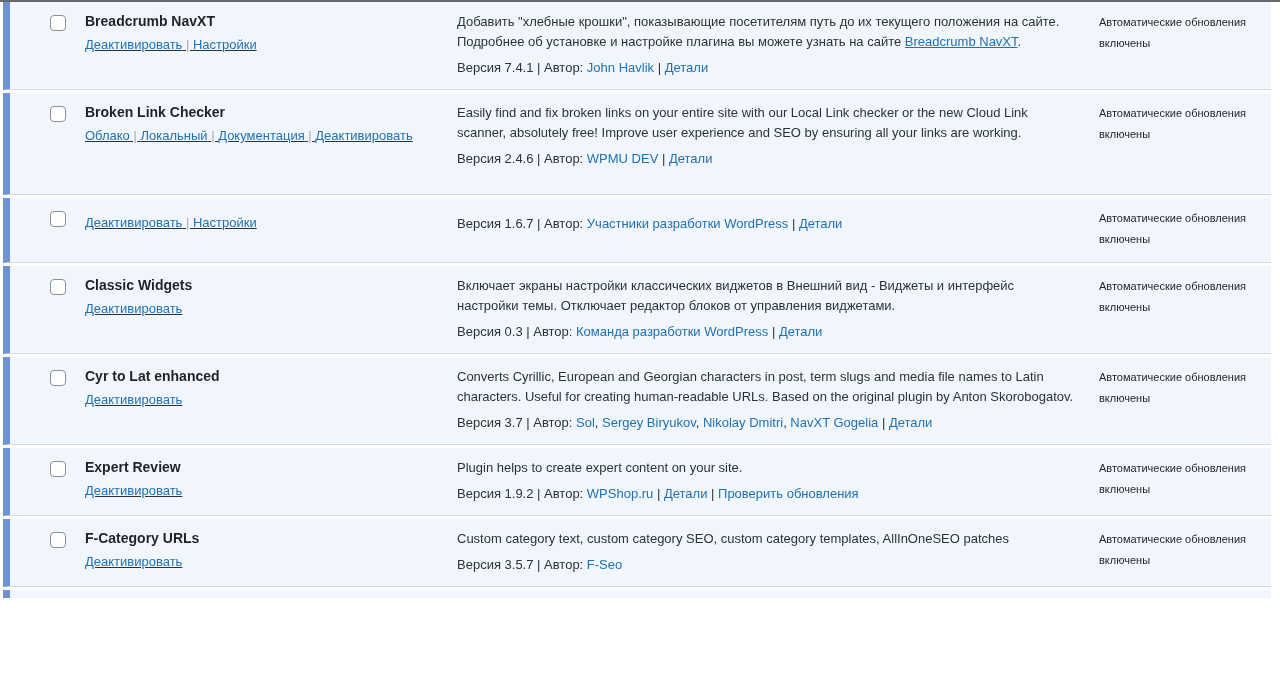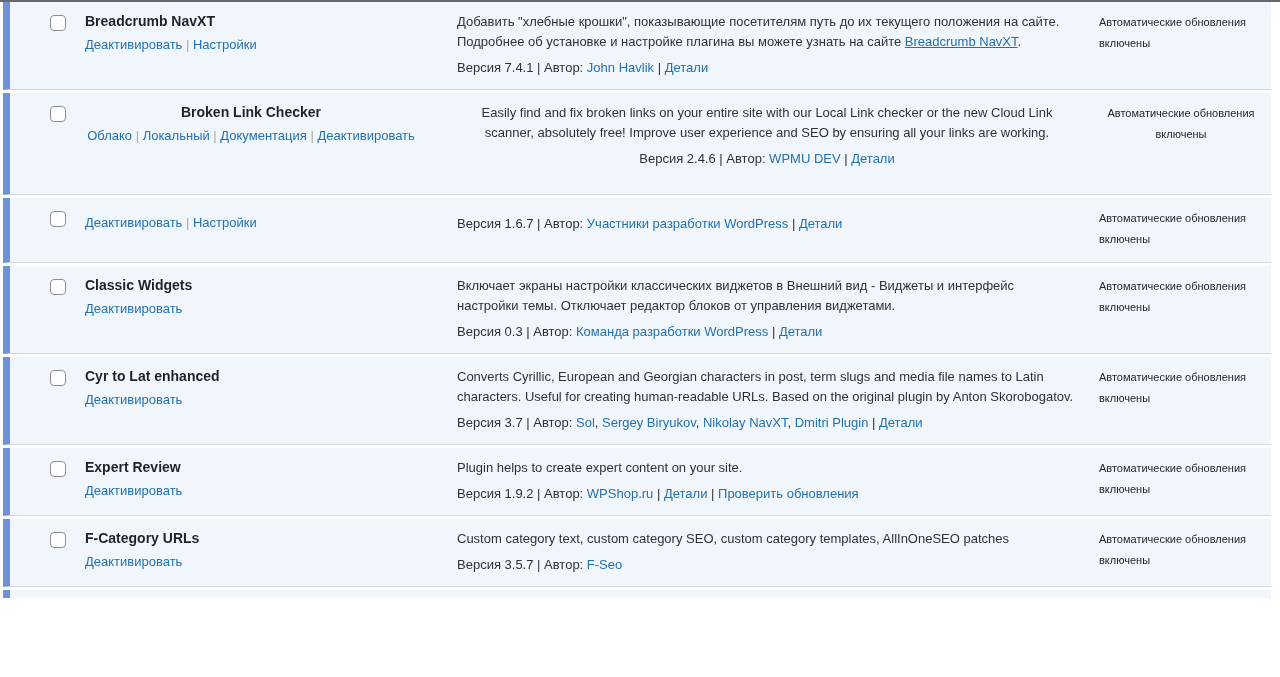--- a/index.html
+++ b/index.html
@@ -13,30 +13,30 @@
   .rows { margin: 0 9px 0 3px; }
   .row {
     background: #f0f6fc;
     border-left: 7px solid #6f92d3;
     border-bottom: 1px solid #d5d8dc;
     margin-bottom: 3px;
     display: grid;
     grid-template-columns: 47px 372px 642px auto;
     padding-left: 28px;
   }
-  .rows .row:nth-child(2) { min-height: 102px; text-align: center; }
+  .rows .row:nth-child(2) { min-height: 102px; }
   .cb-cell { padding: 13px 0 0 12px; }
   .checkbox {
     width: 16px; height: 16px;
     border: 1px solid #8c8f94; border-radius: 4px;
     background: #fff;
   }
   .title-cell { padding: 10px 40px 12px 0; }
   .plugin-title { margin: 0; font-size: 14px; line-height: 18px; font-weight: bold; color: #1d2327; }
-  .actions { margin-top: 5px; font-size: 13px; line-height: 20px; color: #2c3338; }
+  .actions { margin-top: 5px; font-size: 13px; line-height: 20px; color: #2c3338; text-decoration: underline; }
   .desc-cell { padding: 10px 22px 12px 0; font-size: 13px; line-height: 20px; color: #2c3338; }
   .desc { margin: 0; }
   .meta { margin: 7px 0 0 0; font-size: 13px; line-height: 18px; color: #2c3338; }
   .auto-cell { padding: 10px 8px 12px 0; font-size: 11px; line-height: 21px; color: #1d2327; }
   .lnk { color: #2271b1; cursor: pointer; }
   .lnk.und { text-decoration: underline; }
   .sep { color: #a7aaad; }
   .row-partial {
     height: 8px; background: #f0f6fc; border-left: 7px solid #6f92d3;
   }
@@ -109,21 +109,21 @@
   <div class="row">
     <div class="cb-cell">
       <div class="checkbox"></div>
     </div>
     <div class="title-cell">
       <p class="plugin-title">Cyr to Lat enhanced</p>
       <div class="actions"><span class="lnk">Деактивировать</span></div>
     </div>
     <div class="desc-cell">
       <p class="desc"><span>Converts Cyrillic, European and Georgian characters in post, term slugs and media file names to Latin characters. Useful for creating human-readable URLs. Based on the original plugin by Anton Skorobogatov.</span></p>
-      <p class="meta"><span>Версия 3.7 | Автор: </span><span class="lnk">Sol</span><span>, </span><span class="lnk">Sergey Biryukov</span><span>, </span><span class="lnk">Nikolay NavXT</span><span>, </span><span class="lnk">Dmitri Plugin</span><span> | </span><span class="lnk">Детали</span></p>
+      <p class="meta"><span>Версия 3.7 | Автор: </span><span class="lnk">Sol</span><span>, </span><span class="lnk">Sergey Biryukov</span><span>, </span><span class="lnk">Nikolay Dmitri</span><span>, </span><span class="lnk">NavXT Gogelia</span><span> | </span><span class="lnk">Детали</span></p>
     </div>
     <div class="auto-cell">Автоматические обновления включены</div>
   </div>
 
   <div class="row">
     <div class="cb-cell">
       <div class="checkbox"></div>
     </div>
     <div class="title-cell">
       <p class="plugin-title">Expert Review</p>

